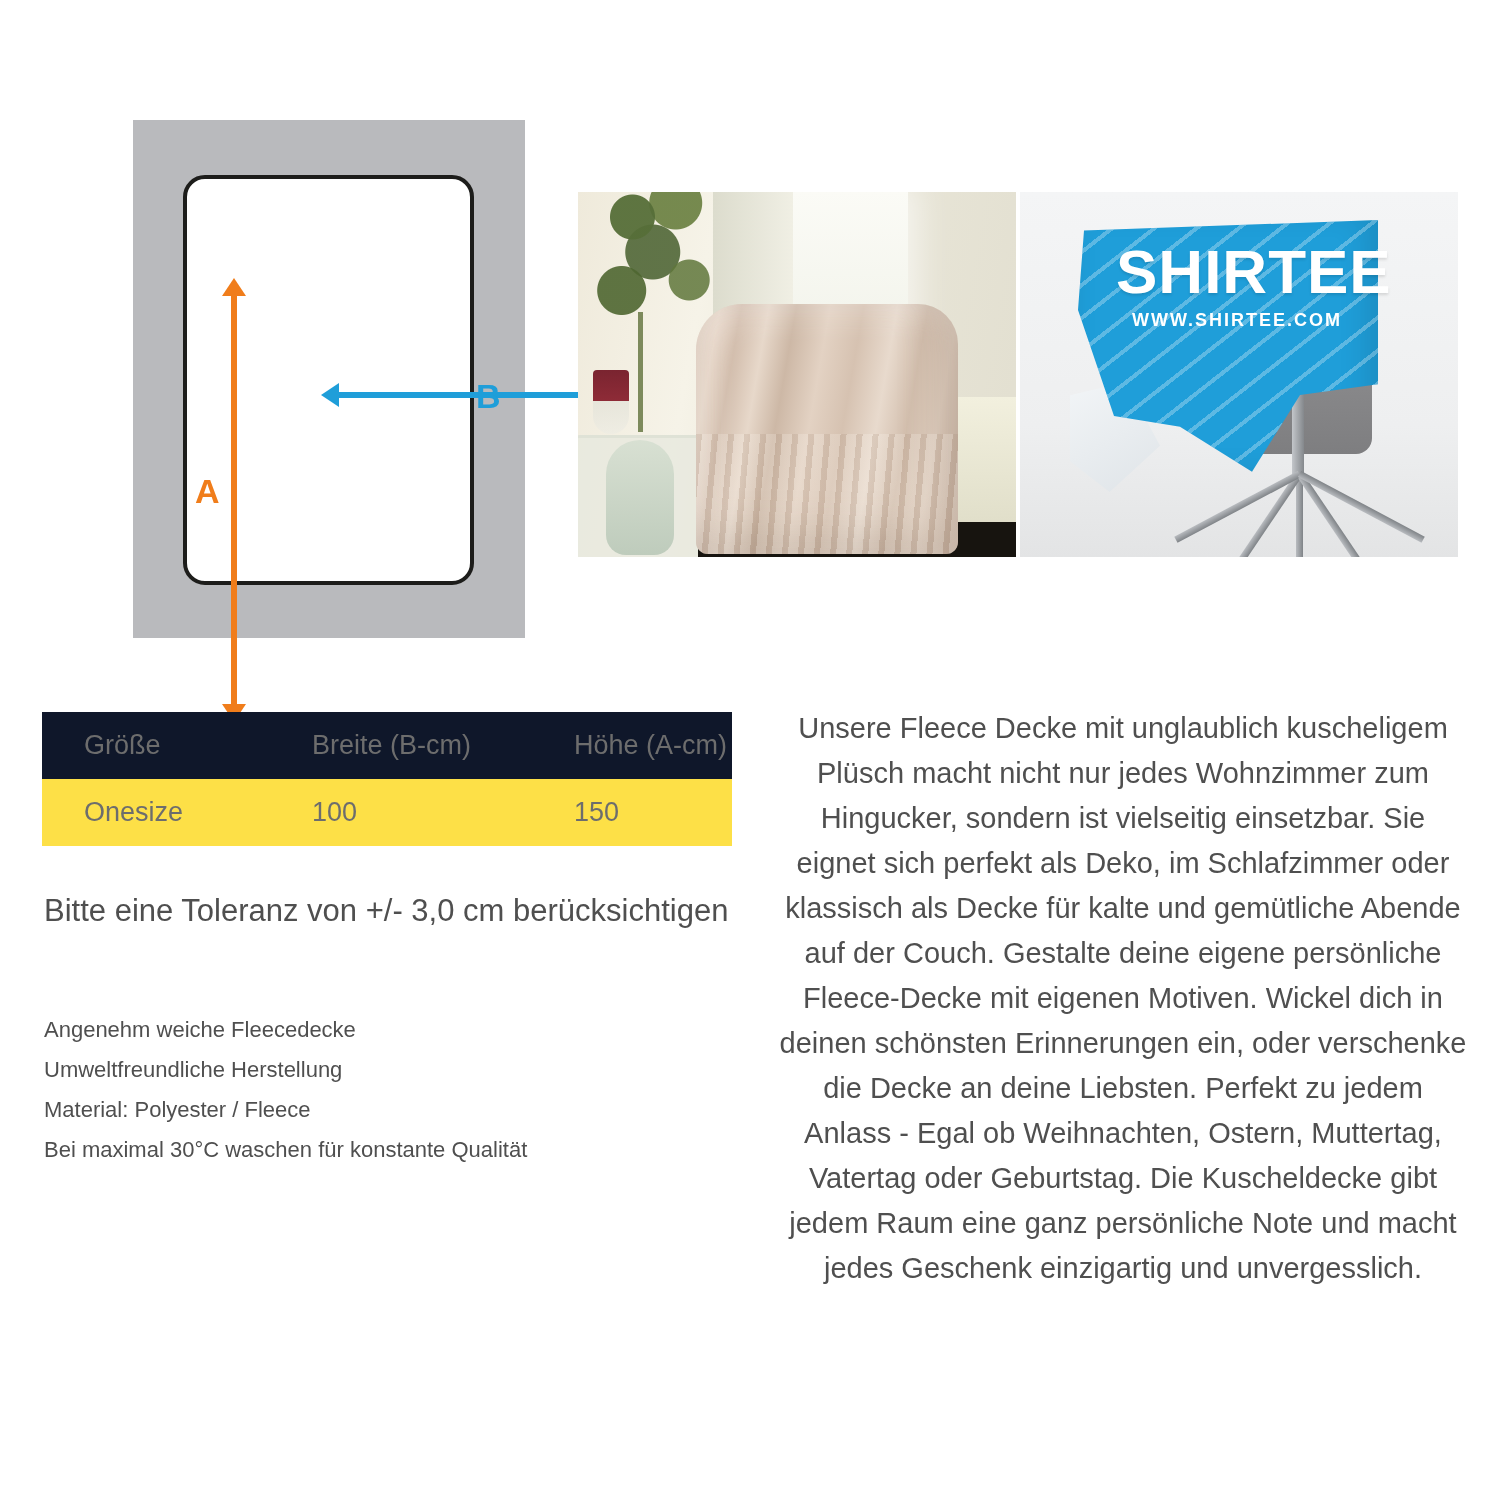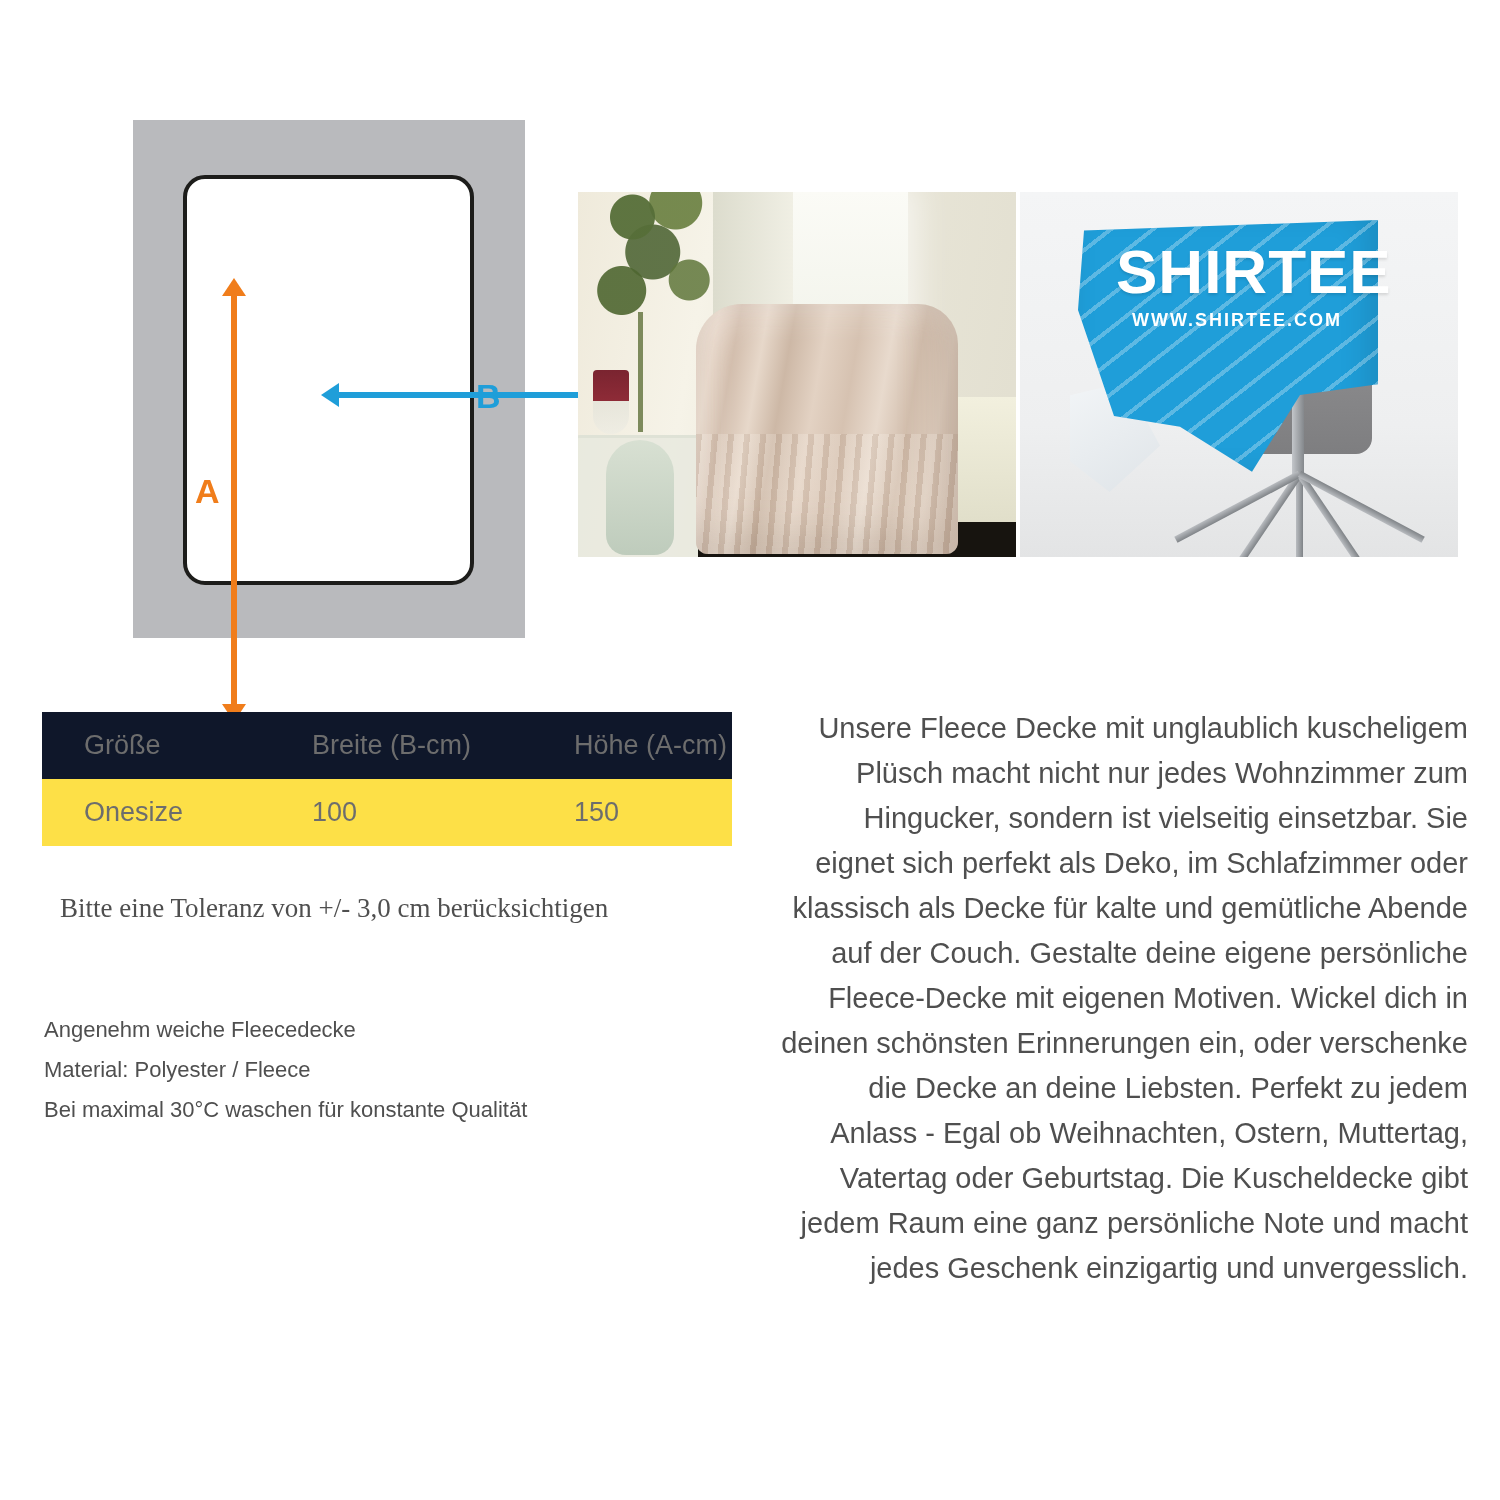--- a/index.html
+++ b/index.html
@@ -275,44 +275,43 @@
     color: #6d6d6d;
   }
   .size-table thead tr { background: #0f172a; }
   .size-table tbody tr { background: #fde047; }
   .size-table th:nth-child(1), .size-table td:nth-child(1) { width: 228px; }
   .size-table th:nth-child(2), .size-table td:nth-child(2) { width: 262px; }
 
   
   .tolerance {
     position: absolute;
-    left: 60px; top: 893px;
-    font-size: 27px;
+    left: 44px; top: 893px;
+    font-size: 31px;
     color: #4f4f4f;
     white-space: nowrap;
-    font-family: Liberation Serif, serif;
   }
   .bullets {
     position: absolute;
     left: 44px; top: 1010px;
     font-size: 22px;
     line-height: 40px;
     color: #4f4f4f;
     white-space: nowrap;
   }
 
   
   .description {
     position: absolute;
     left: 778px; top: 706px;
     width: 690px;
     font-size: 29px;
     line-height: 45px;
     color: #4f4f4f;
-    text-align: right;
+    text-align: center;
   }
 </style>
 </head>
 <body>
 
 <div class="page">
 
   <div class="media-row">
 
     <div class="diagram">
@@ -373,19 +372,20 @@
         <td>100</td>
         <td>150</td>
       </tr>
     </tbody>
   </table>
 
   <div class="tolerance">Bitte eine Toleranz von +/- 3,0 cm berücksichtigen</div>
 
   <div class="bullets">
     <div>Angenehm weiche Fleecedecke</div>
+    <div>Umweltfreundliche Herstellung</div>
     <div>Material: Polyester / Fleece</div>
     <div>Bei maximal 30°C waschen für konstante Qualität</div>
   </div>
 
   <div class="description">Unsere Fleece Decke mit unglaublich kuscheligem Plüsch macht nicht nur jedes Wohnzimmer zum Hingucker, sondern ist vielseitig einsetzbar. Sie eignet sich perfekt als Deko, im Schlafzimmer oder klassisch als Decke für kalte und gemütliche Abende auf der Couch. Gestalte deine eigene persönliche Fleece-Decke mit eigenen Motiven. Wickel dich in deinen schönsten Erinnerungen ein, oder verschenke die Decke an deine Liebsten. Perfekt zu jedem Anlass - Egal ob Weihnachten, Ostern, Muttertag, Vatertag oder Geburtstag. Die Kuscheldecke gibt jedem Raum eine ganz persönliche Note und macht jedes Geschenk einzigartig und unvergesslich.</div>
 
 </div>
 
 </body></html>

